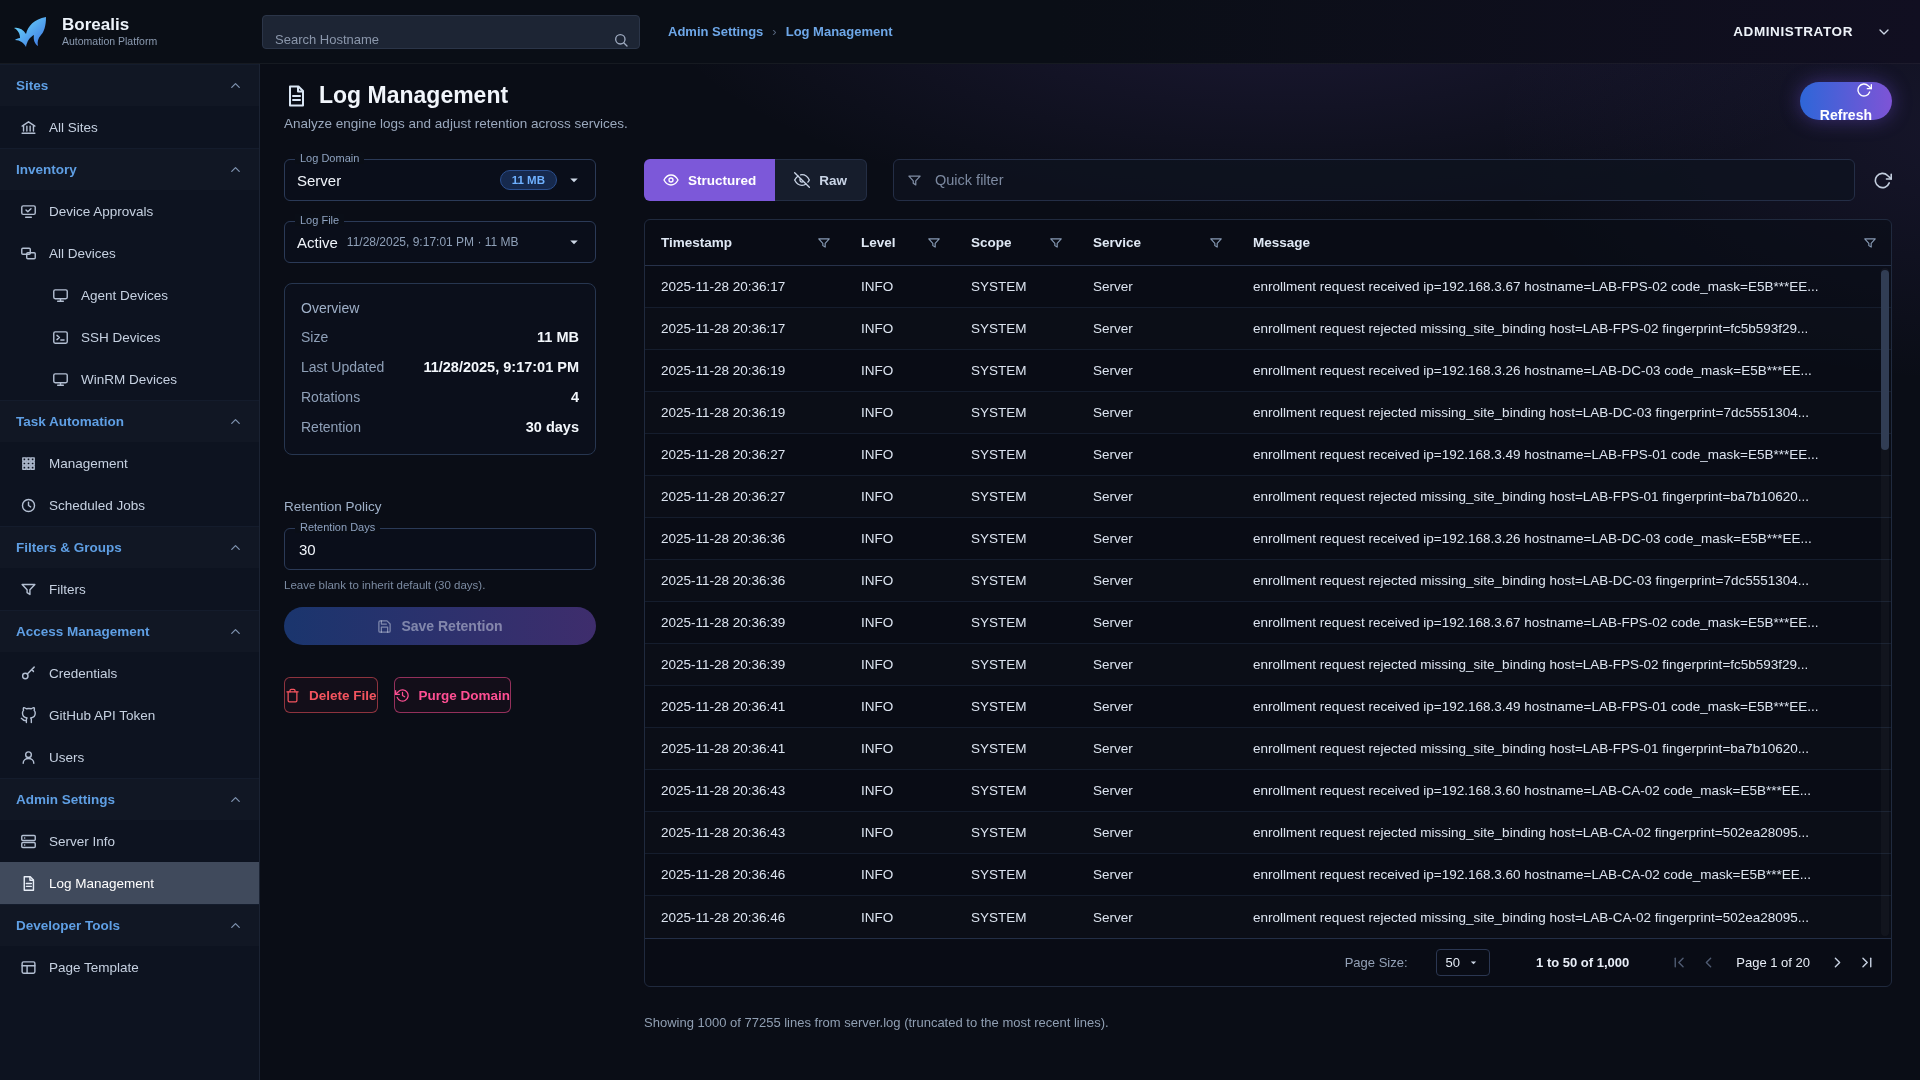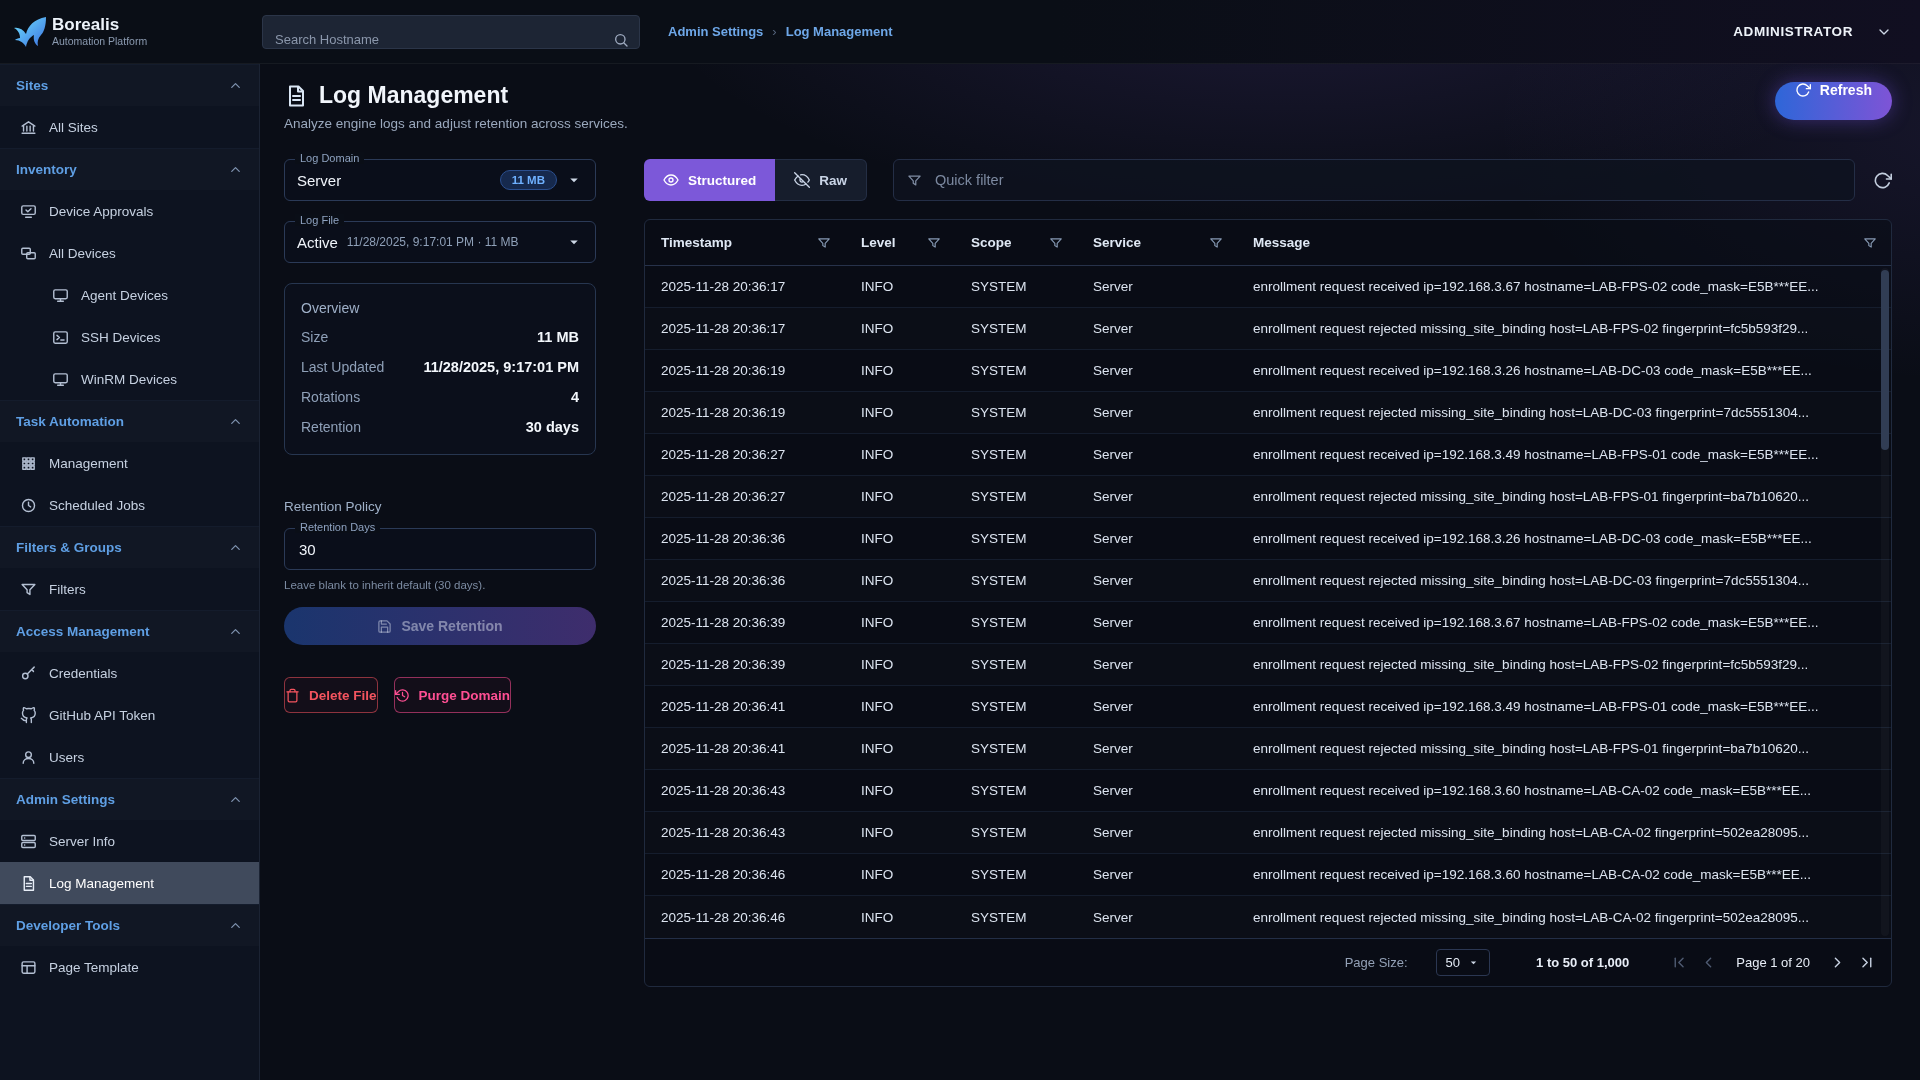--- a/index.html
+++ b/index.html
@@ -16,21 +16,21 @@
   .icon svg { width:100%; height:100%; display:block; }
   button { background:none; border:none; color:inherit; font:inherit; padding:0; cursor:pointer; }
   input { font:inherit; }
 
   
   .topbar {
     flex:0 0 64px; display:flex; align-items:center;
     background:linear-gradient(90deg,#0a0e16 0%,#0a0e16 55%,#110f21 100%);
     border-bottom:1px solid rgba(255,255,255,0.05);
   }
-  .topbar-brand { width:260px; flex:none; display:flex; align-items:center; padding-left:12px; }
+  .topbar-brand { width:260px; flex:none; display:flex; align-items:center; gap:10px; padding-left:12px; }
   .logo { width:40px; height:40px; }
   .brand-name { font-size:17px; font-weight:bold; color:#eef4fb; line-height:1.1; }
   .brand-sub { font-size:10.5px; color:#8b9ab0; }
   .search-box {
     width:378px; height:34px; background:#1d2534; border:1px solid #2b3548; border-radius:4px;
     display:flex; align-items:flex-end; padding:0 10px; margin-left:2px;
   }
   .search-input { flex:1; background:transparent; border:none; outline:none; color:#dfe7f2; font-size:13px; }
   .search-input::placeholder { color:#8b97ab; }
   .search-ic { width:16px; height:16px; color:#9fabc0; }
@@ -62,23 +62,24 @@
       #0a0d16;
   }
 
   
   .page-head { display:flex; align-items:flex-start; justify-content:space-between; }
   .title-wrap { display:flex; align-items:center; gap:11px; }
   .title-ic { width:24px; height:24px; color:#dbe7f5; }
   h1.page-title { margin:0; font-size:23px; font-weight:bold; color:#f2f6fc; }
   .subtitle { margin-top:7px; font-size:13.5px; color:#9aa8bd; }
   .refresh-btn {
-    height:38px; padding:0 20px; border-radius:19px; display:flex; align-items:flex-start; gap:9px;
+    height:38px; padding:0 20px; border-radius:19px; display:flex; align-items:flex-end; gap:9px;
     background:linear-gradient(90deg,#2e66d8,#7e54d6); color:#fff; font-size:14px; font-weight:bold;
     box-shadow:0 0 20px rgba(110,80,220,0.45);
+    flex-direction:column;
   }
   .refresh-btn .icon { width:16px; height:16px; }
 
   .content { display:flex; margin-top:28px; gap:48px; }
 
   
   .left-col { width:312px; flex:none; }
   .mui-select {
     position:relative; height:42px; border:1px solid #2b3a57; border-radius:6px;
     background:rgba(10,16,28,0.7); display:flex; align-items:center; padding:0 12px; margin-bottom:20px; cursor:pointer;
@@ -776,17 +777,18 @@
                       <svg viewBox="0 0 24 24" fill="none" stroke="currentColor" stroke-width="2" stroke-linecap="round" stroke-linejoin="round">
                         <line x1="18" y1="6" x2="18" y2="18"></line>
                         <polyline points="7 6 13 12 7 18"></polyline>
                       </svg>
                     </span>
                   </button>
               </div>
             </div>
           </div>
 
+          <div class="footer-note">Showing 1000 of 77255 lines from server.log (truncated to the most recent lines).</div>
         </div>
       </div>
     </main>
   </div>
 </div>
 
 </body></html>

